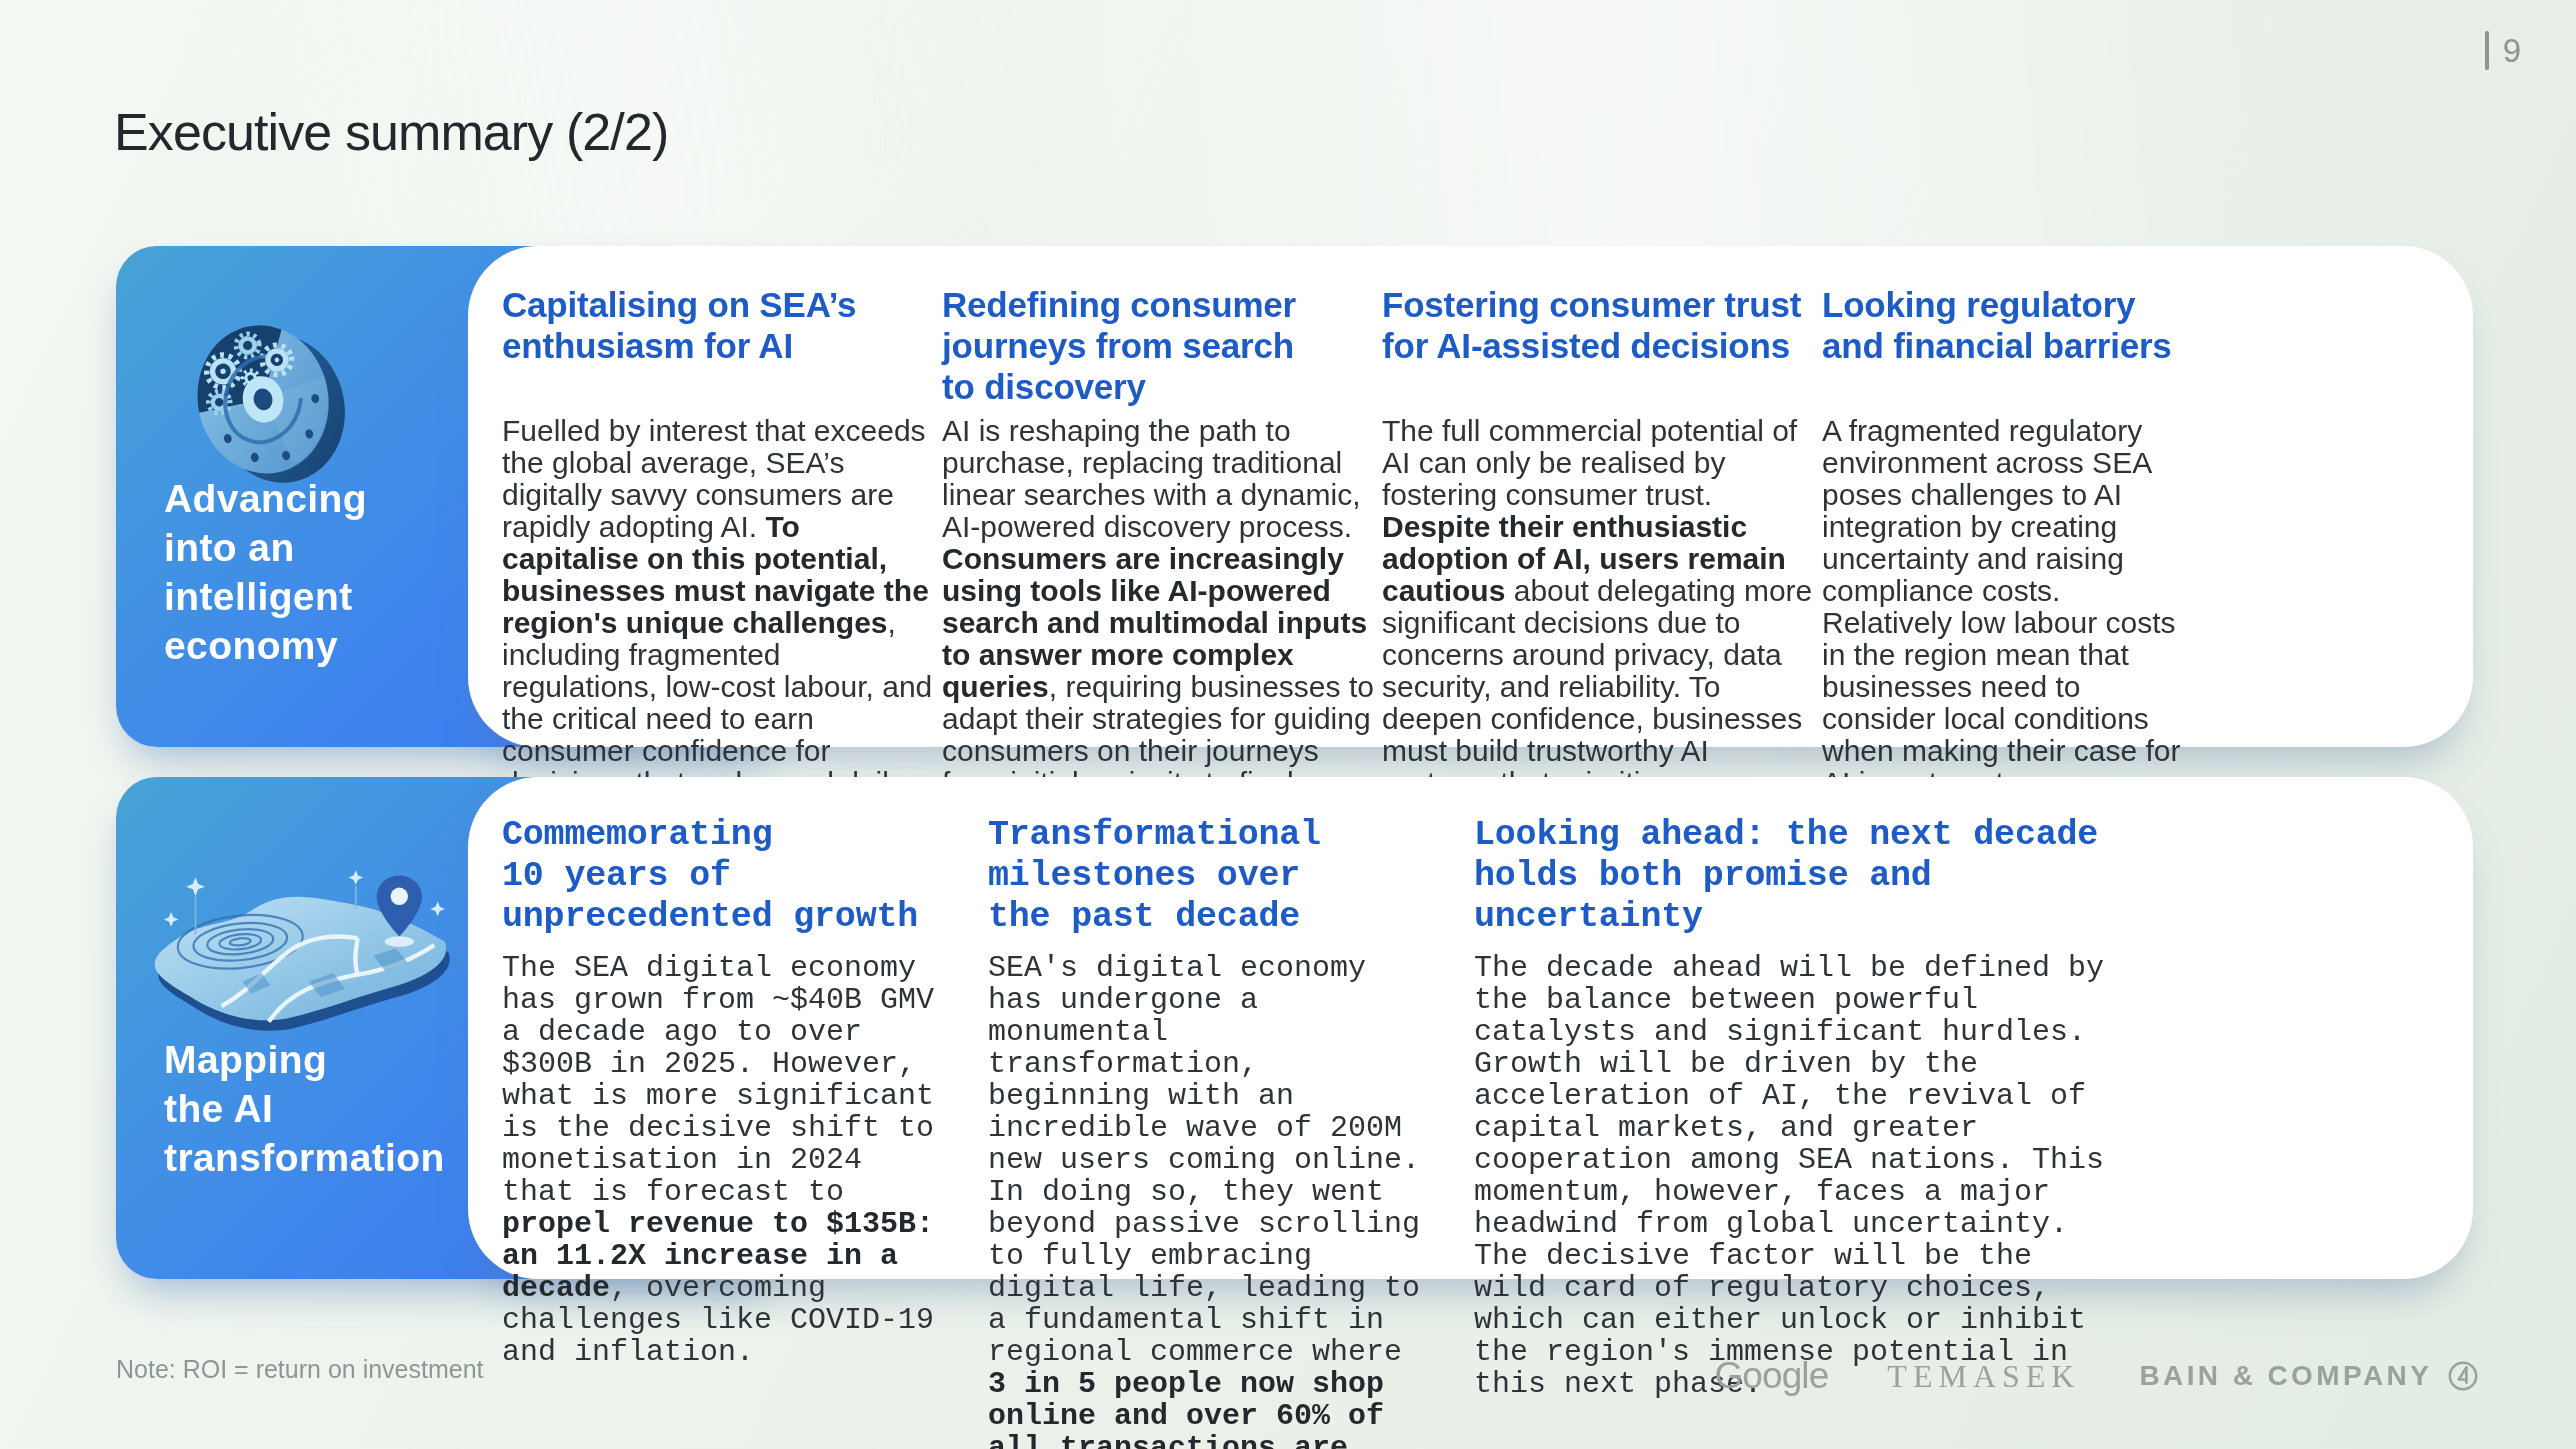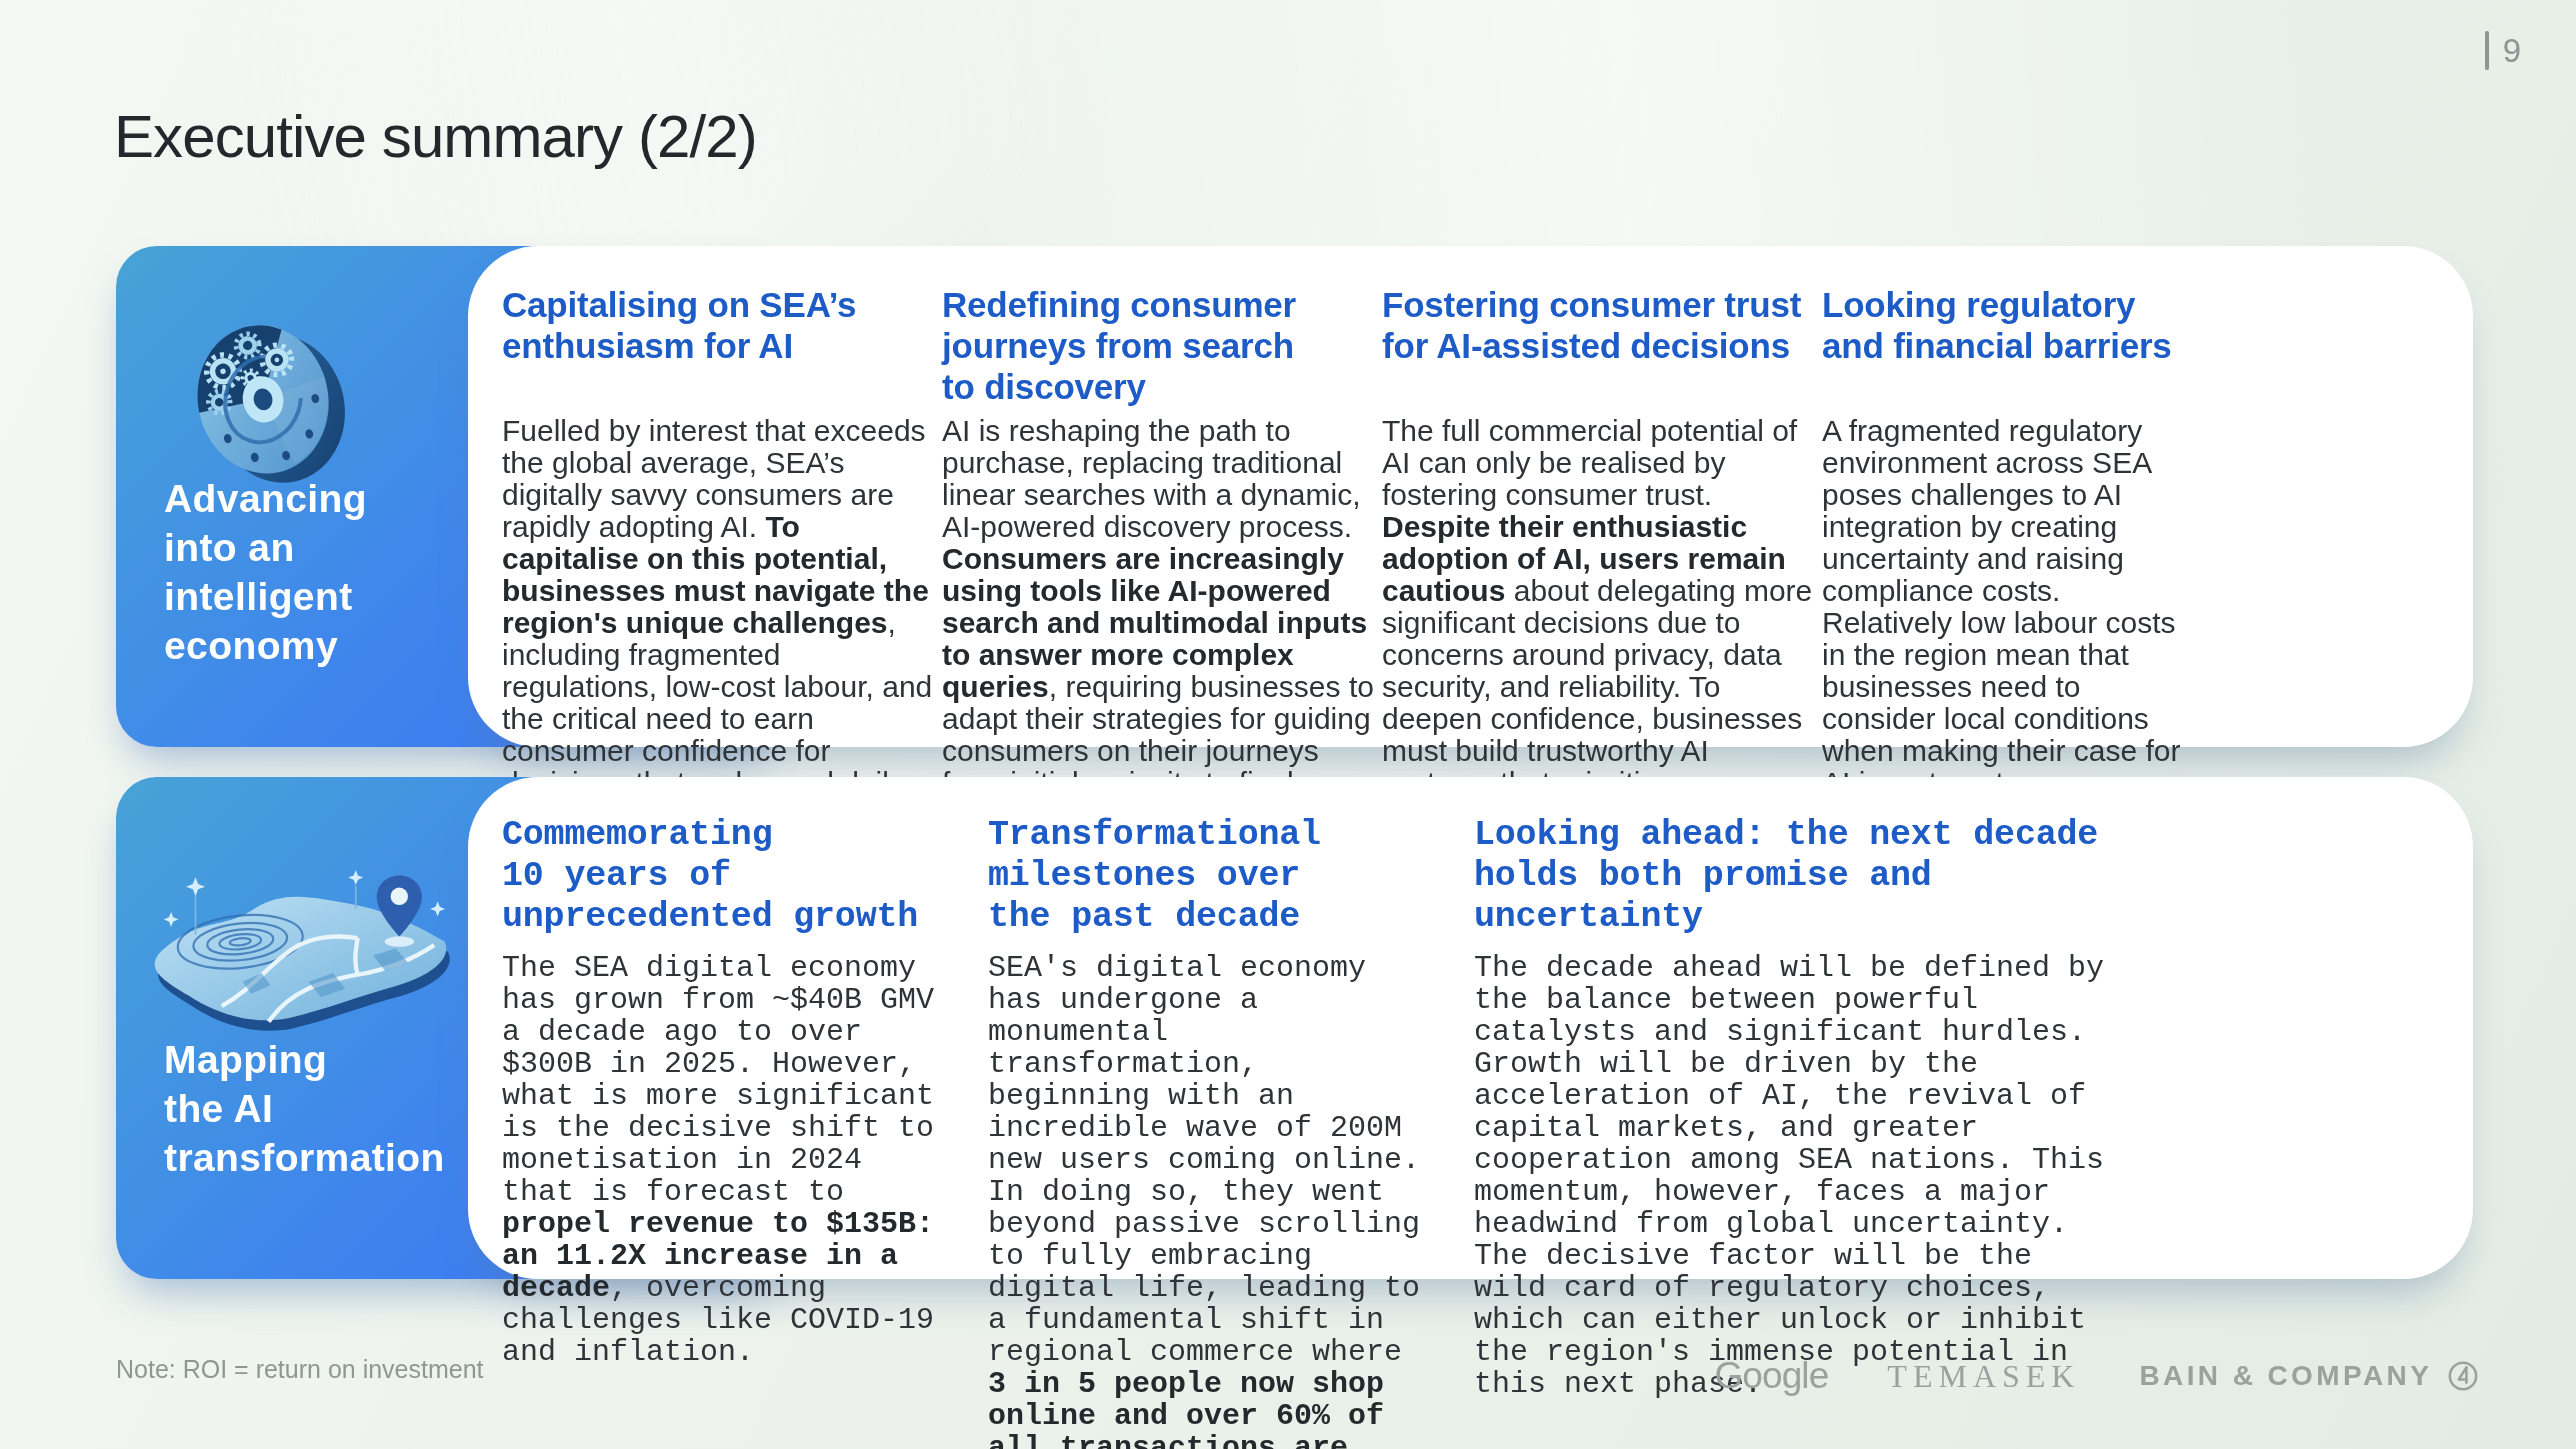--- a/index.html
+++ b/index.html
@@ -20,21 +20,21 @@
 
   .page-number {
     position:absolute; top:31px; right:55px;
     display:flex; align-items:center; gap:13.7px;
     color:#8e9692; font-size:33px;
   }
   .page-number .pbar { width:4.3px; height:39px; background:#8e9692; border-radius:1.7px; }
 
   h1.title {
     position:absolute; left:114px; top:105px;
-    font-size:60px; line-height:1.05; font-weight:500;
+    font-size:52px; line-height:1.05; font-weight:500;
     letter-spacing:-0.9px; color:#24282c;
   }
 
   .row { position:absolute; left:116px; width:2357px; }
   .row.r1 { top:246px; height:501px; }
   .row.r2 { top:777px; height:502px; }
 
   .blue-card {
     position:absolute; left:0; top:0; width:670px; height:100%;
     border-radius:41px;

